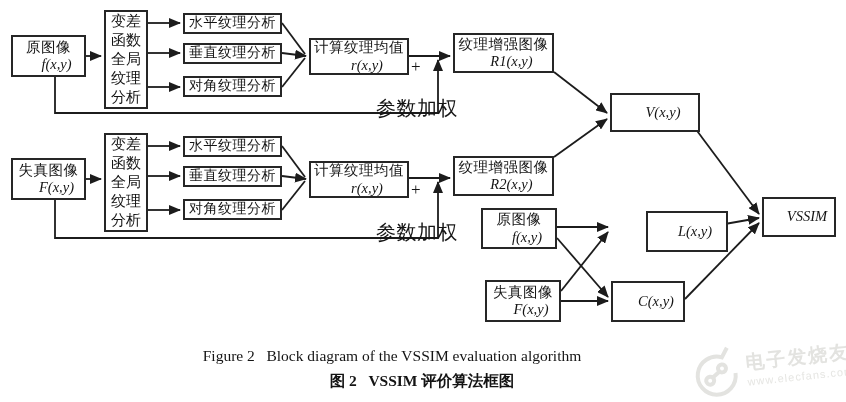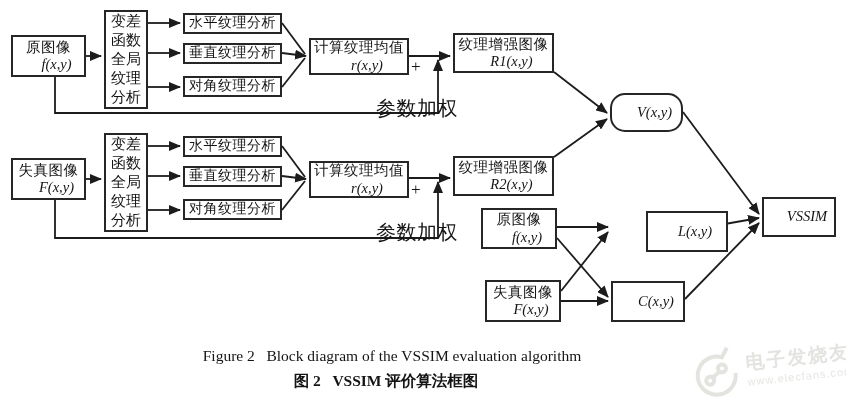--- a/index.html
+++ b/index.html
@@ -21,36 +21,36 @@
   #b-d1    {left:183px;top:76px; width:99px; height:21px;}
   #b-mean1 {left:309px;top:38px; width:100px;height:37px;}
   #b-r1    {left:453px;top:33px; width:101px;height:40px;}
   #b-dist1 {left:11px; top:158px;width:75px; height:42px;}
   #b-vario2{left:104px;top:133px;width:44px; height:99px;}
   #b-h2    {left:183px;top:136px;width:99px; height:21px;}
   #b-v2    {left:183px;top:166px;width:99px; height:21px;}
   #b-d2    {left:183px;top:199px;width:99px; height:21px;}
   #b-mean2 {left:309px;top:161px;width:100px;height:37px;}
   #b-r2    {left:453px;top:156px;width:101px;height:40px;}
-  #b-vbox  {left:610px;top:93px; width:73px; height:39px;border-radius:15px;}
+  #b-vbox  {left:610px;top:93px; width:90px; height:39px;}
   #b-orig2 {left:481px;top:208px;width:76px; height:41px;}
   #b-dist2 {left:485px;top:280px;width:76px; height:42px;}
   #b-lbox  {left:646px;top:211px;width:82px; height:41px;}
   #b-cbox  {left:611px;top:281px;width:74px; height:41px;}
   #b-vssim {left:762px;top:197px;width:74px; height:40px;}
   
   .weight{position:absolute;font-size:20px;letter-spacing:.5px;}
   #w1{left:376px;top:95px;} #w2{left:376px;top:219px;}
   .plus{position:absolute;font-size:17px;font-family:"Liberation Serif",serif;}
   #p1{left:411px;top:57px;} #p2{left:411px;top:180px;}
   
   #cap-en{position:absolute;left:0;top:347px;width:784px;text-align:center;
           font-size:15.5px;white-space:pre;}
   #cap-zh{position:absolute;left:0;top:371px;width:772px;text-align:center;
-          font-size:15.5px;font-weight:600;white-space:pre;}
+          font-size:15.5px;font-weight:600;white-space:pre;padding-left:36px;}
   
   #watermark{position:absolute;left:694px;top:340px;display:flex;align-items:center;gap:6px;
              transform:rotate(-6deg);color:#e2e2df;user-select:none;}
   #wm-brand{font-size:19px;font-weight:bold;letter-spacing:2px;color:#e3e3e0;
             font-family:"Liberation Sans",sans-serif;white-space:nowrap;}
   #wm-site{font-size:11px;letter-spacing:1px;color:#e6e6e3;
            font-family:"Liberation Sans",sans-serif;white-space:nowrap;}
 </style>
 </head>
 <body>

